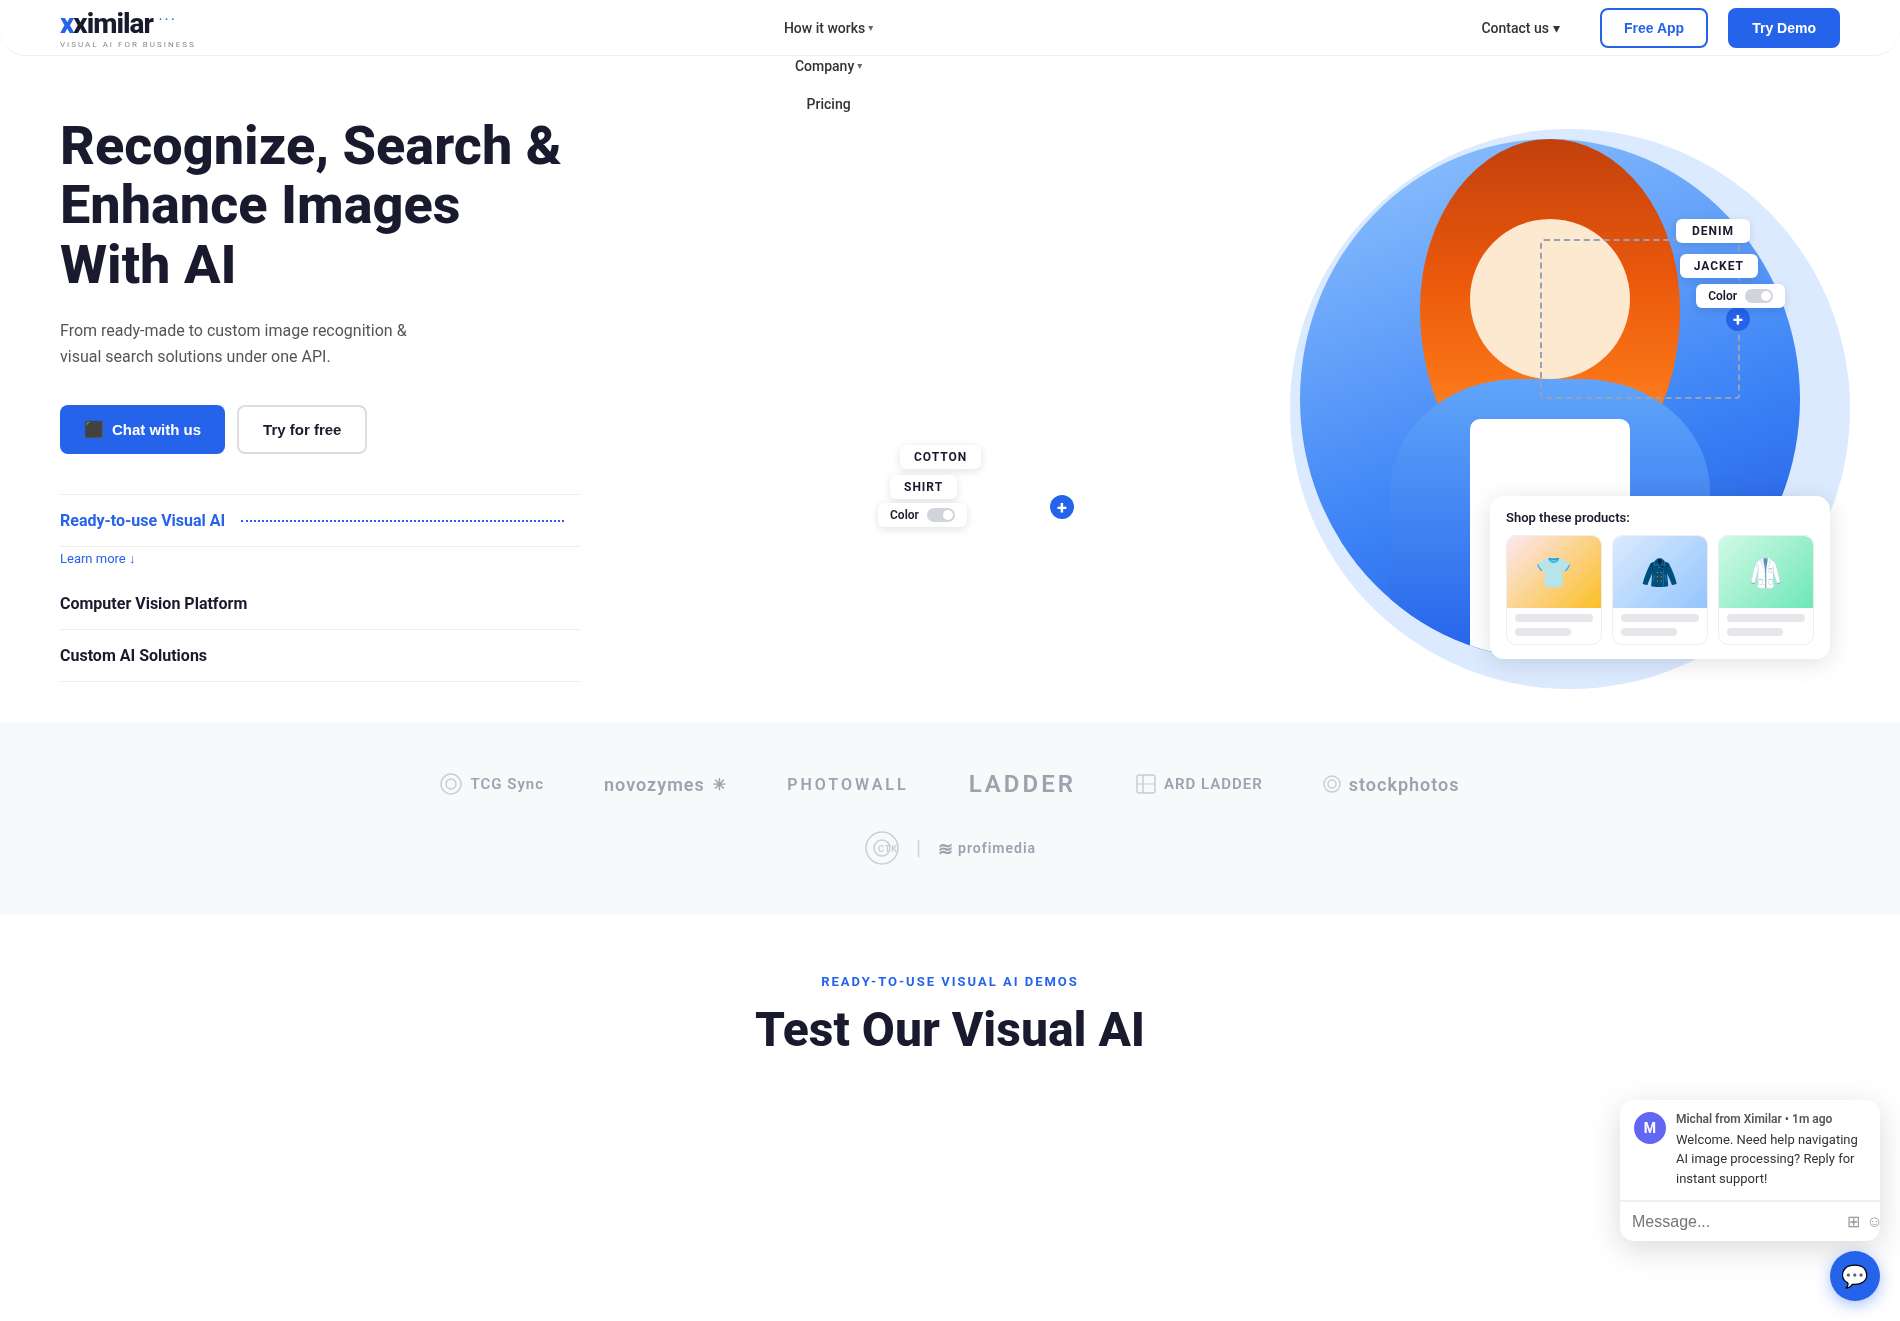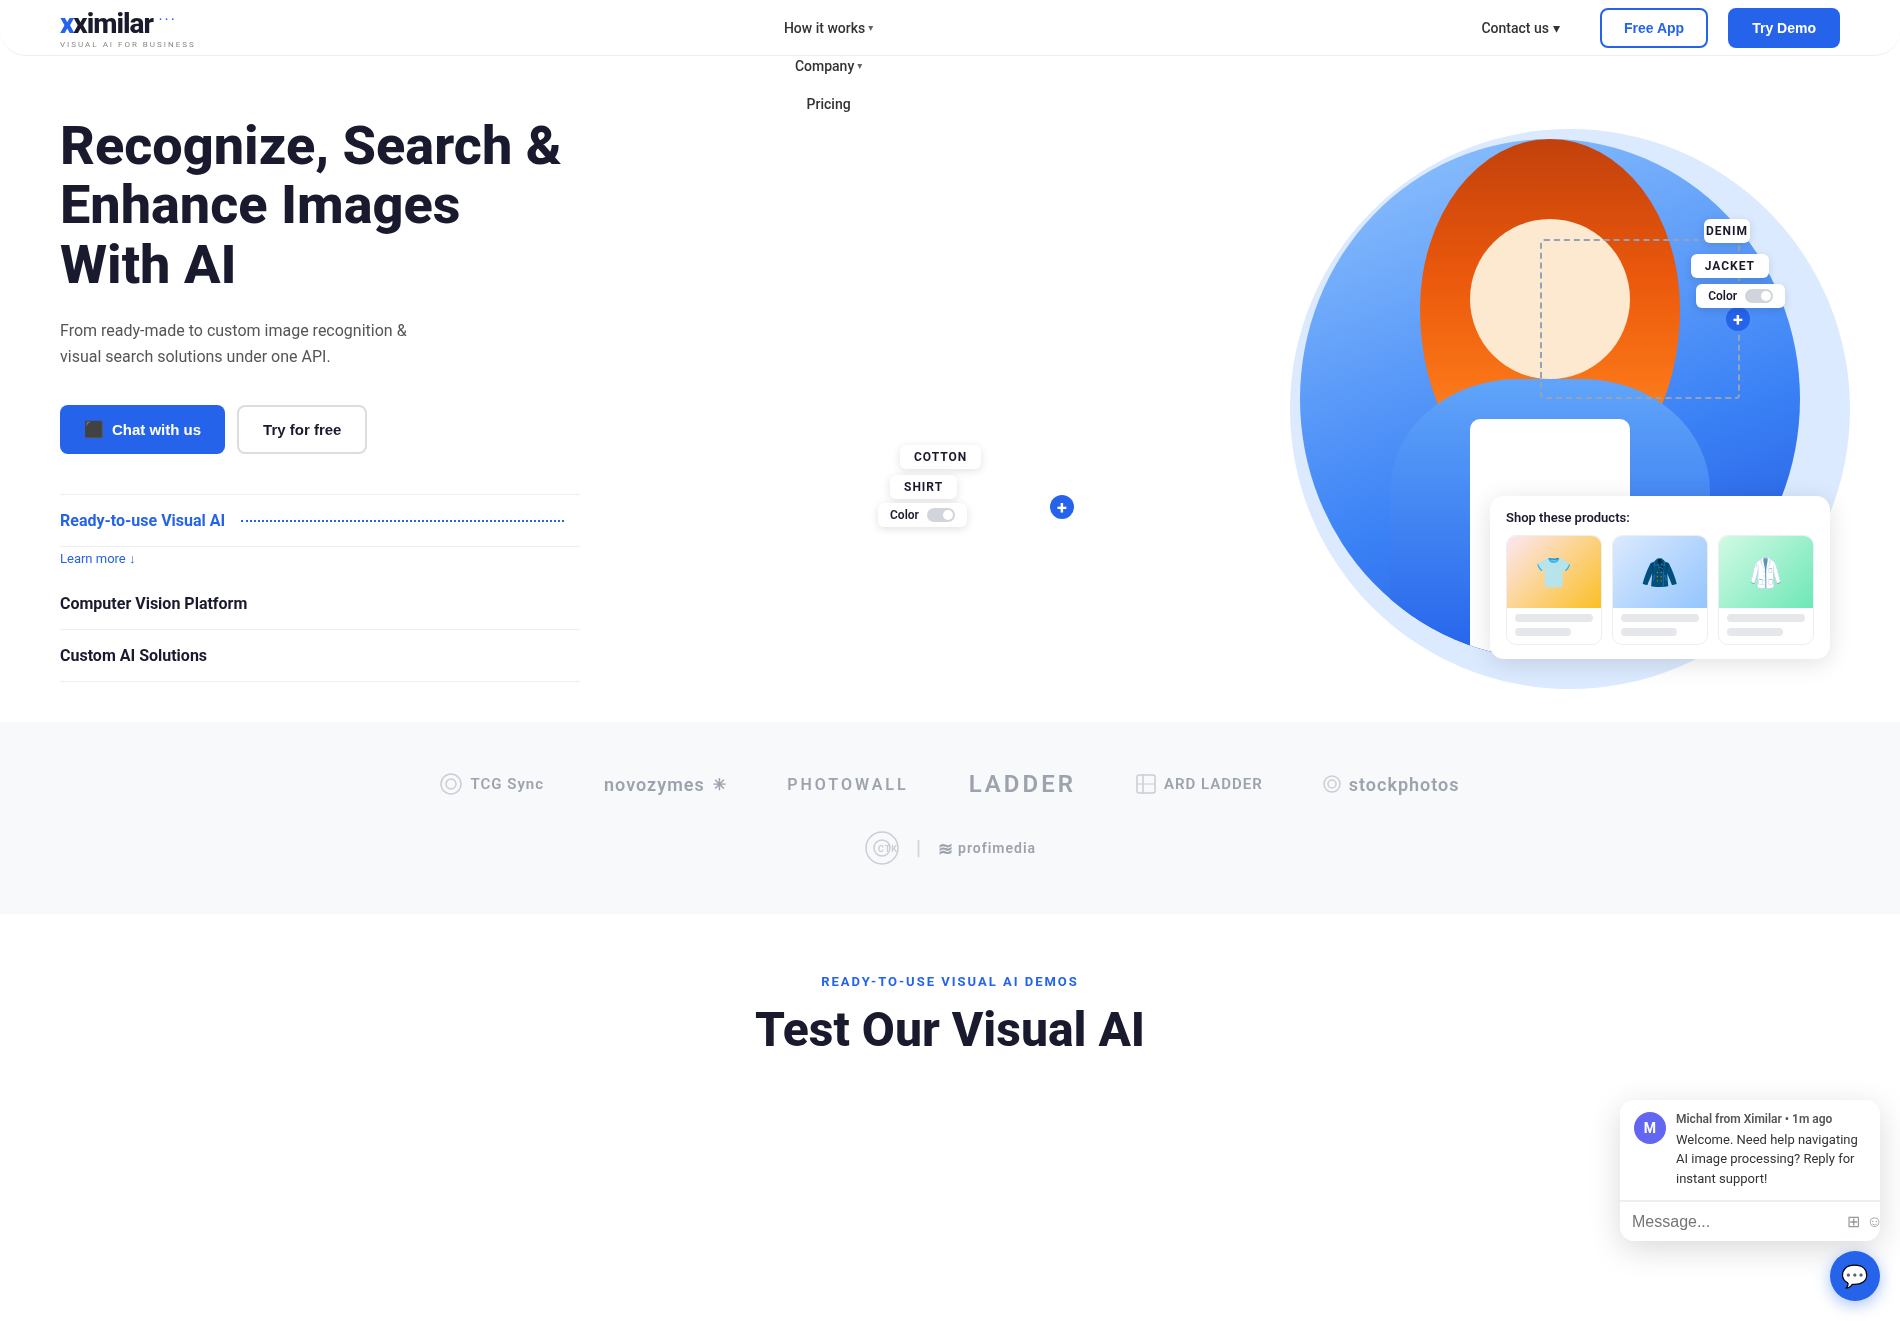--- a/index.html
+++ b/index.html
@@ -241,22 +241,22 @@
         <div style="position:absolute; top:0; left:50%; transform:translateX(-50%); width:260px; height:340px; background:linear-gradient(180deg,#c2410c 0%,#ea580c 40%,#f97316 70%,#fb923c 100%); border-radius:50% 50% 40% 40% / 50% 50% 50% 50%;"></div>
 
         <div style="position:absolute; top:80px; left:50%; transform:translateX(-50%); width:160px; height:160px; background:#fde8d0; border-radius:50%;"></div>
 
         <div style="position:absolute; bottom:0; left:50%; transform:translateX(-50%); width:320px; height:280px; background:linear-gradient(180deg,#60a5fa 0%,#2563eb 100%); border-radius:40% 40% 0 0;"></div>
 
         <div style="position:absolute; bottom:0; left:50%; transform:translateX(-50%); width:160px; height:240px; background:#fff; border-radius:10px 10px 0 0;"></div>
       </div>
     </div>
 
-    <div class="img-tag denim" style="position:absolute; top:100px; right:90px; background:#fff; padding:5px 2px; border-radius:6px; font-size:12px; font-weight:700; letter-spacing:1px; box-shadow:0 2px 8px rgba(0,0,0,0.12); z-index:20;">DENIM</div>
-    <div class="img-tag jacket" style="position:absolute; top:135px; right:71px; background:#fff; padding:5px 14px; border-radius:6px; font-size:12px; font-weight:700; letter-spacing:1px; box-shadow:0 2px 8px rgba(0,0,0,0.12); z-index:20;">JACKET</div>
+    <div class="img-tag denim" style="position:absolute; top:100px; right:90px; background:#fff; padding:5px 16px; border-radius:6px; font-size:12px; font-weight:700; letter-spacing:1px; box-shadow:0 2px 8px rgba(0,0,0,0.12); z-index:20;">DENIM</div>
+    <div class="img-tag jacket" style="position:absolute; top:135px; right:82px; background:#fff; padding:5px 14px; border-radius:6px; font-size:12px; font-weight:700; letter-spacing:1px; box-shadow:0 2px 8px rgba(0,0,0,0.12); z-index:20;">JACKET</div>
     <div style="position:absolute; top:165px; right:55px; background:#fff; padding:5px 12px; border-radius:6px; font-size:12px; font-weight:600; box-shadow:0 2px 8px rgba(0,0,0,0.12); z-index:20; display:flex; align-items:center; gap:8px;">
       <span>Color</span>
       <div style="width:28px; height:14px; background:#d1d5db; border-radius:7px; position:relative;">
         <div style="position:absolute; right:2px; top:2px; width:10px; height:10px; background:#fff; border-radius:50%;"></div>
       </div>
     </div>
 
     <div style="position:absolute; right:100px; top:120px; width:200px; height:160px; border:2px dashed #94a3b8; border-radius:4px; z-index:15;">
       <div style="position:absolute; right:-12px; top:50%; transform:translateY(-50%); width:24px; height:24px; background:#2563eb; border-radius:50%; color:#fff; display:flex; align-items:center; justify-content:center; font-size:18px; font-weight:700;">+</div>
     </div>

